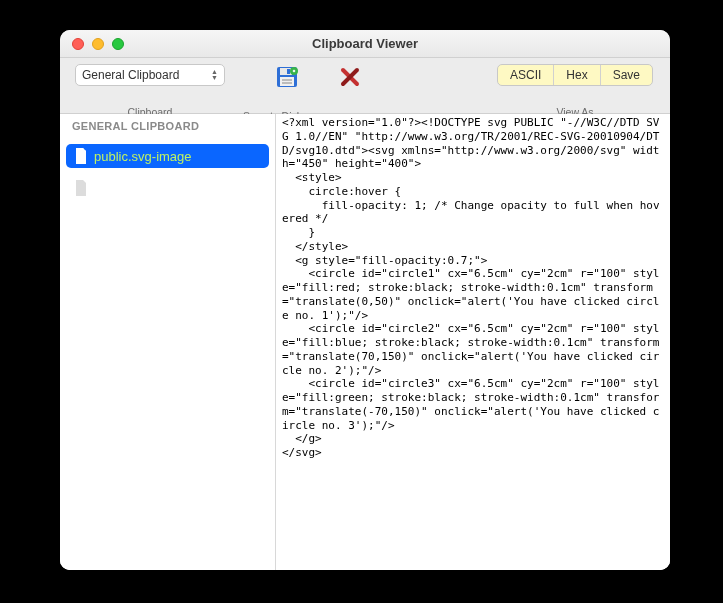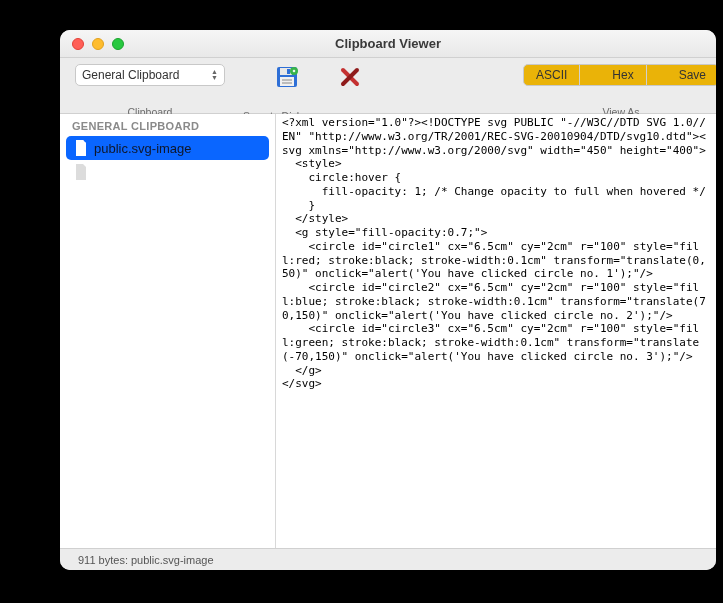--- a/index.html
+++ b/index.html
@@ -7,21 +7,21 @@
     background: #000;
     font-family: -apple-system, "Helvetica Neue", Arial, sans-serif;
     width: 723px;
     height: 603px;
     position: relative;
   }
   .window {
     position: absolute;
     left: 60px;
     top: 30px;
-    width: 656px;
+    width: 610px;
     height: 540px;
     background: #ececec;
     border-radius: 10px;
     box-shadow: 0 20px 40px rgba(0,0,0,0.5);
     overflow: hidden;
     display: flex;
     flex-direction: column;
   }
   .titlebar {
     height: 28px;
@@ -101,22 +101,21 @@
     align-items: center;
     justify-content: center;
     cursor: default;
   }
   .segmented {
     display: flex;
     border: 1px solid #c8c8c8;
     border-radius: 5px;
     overflow: hidden;
     height: 22px;
-    background: #eab308;
-    gap: 20px;
+    background: #fef9c3;
   }
   .seg {
     padding: 0 12px;
     font-size: 12px;
     color: #333;
     display: flex;
     align-items: center;
     border-right: 1px solid #d0d0d0;
     cursor: default;
   }
@@ -145,23 +144,23 @@
     align-items: center;
     gap: 6px;
     padding: 3px 10px 3px 14px;
     font-size: 13px;
     color: #333;
     height: 24px;
     cursor: default;
   }
   .row.selected {
     background: #0a66ff;
-    color: #0f172a;
+    color: #bef264;
     border-radius: 5px;
-    margin: 0 6px;
+    margin: 8px 6px;
     padding-left: 8px;
   }
   .row .file-ic { width: 14px; height: 16px; flex-shrink: 0; }
   .row-text {
     white-space: nowrap;
     overflow: hidden;
     text-overflow: ellipsis;
   }
   .content {
     flex: 1;
@@ -280,16 +279,13 @@
   &lt;/style&gt;
   &lt;g style="fill-opacity:0.7;"&gt;
     &lt;circle id="circle1" cx="6.5cm" cy="2cm" r="100" style="fill:red; stroke:black; stroke-width:0.1cm" transform="translate(0,50)" onclick="alert('You have clicked circle no. 1');"/&gt;
     &lt;circle id="circle2" cx="6.5cm" cy="2cm" r="100" style="fill:blue; stroke:black; stroke-width:0.1cm" transform="translate(70,150)" onclick="alert('You have clicked circle no. 2');"/&gt;
     &lt;circle id="circle3" cx="6.5cm" cy="2cm" r="100" style="fill:green; stroke:black; stroke-width:0.1cm" transform="translate(-70,150)" onclick="alert('You have clicked circle no. 3');"/&gt;
   &lt;/g&gt;
 &lt;/svg&gt;</pre>
     </div>
   </div>
 
-  <div class="statusbar">
-    <span>911 bytes: public.svg-image</span>
-  </div>
 </div>
 
 </body></html>

